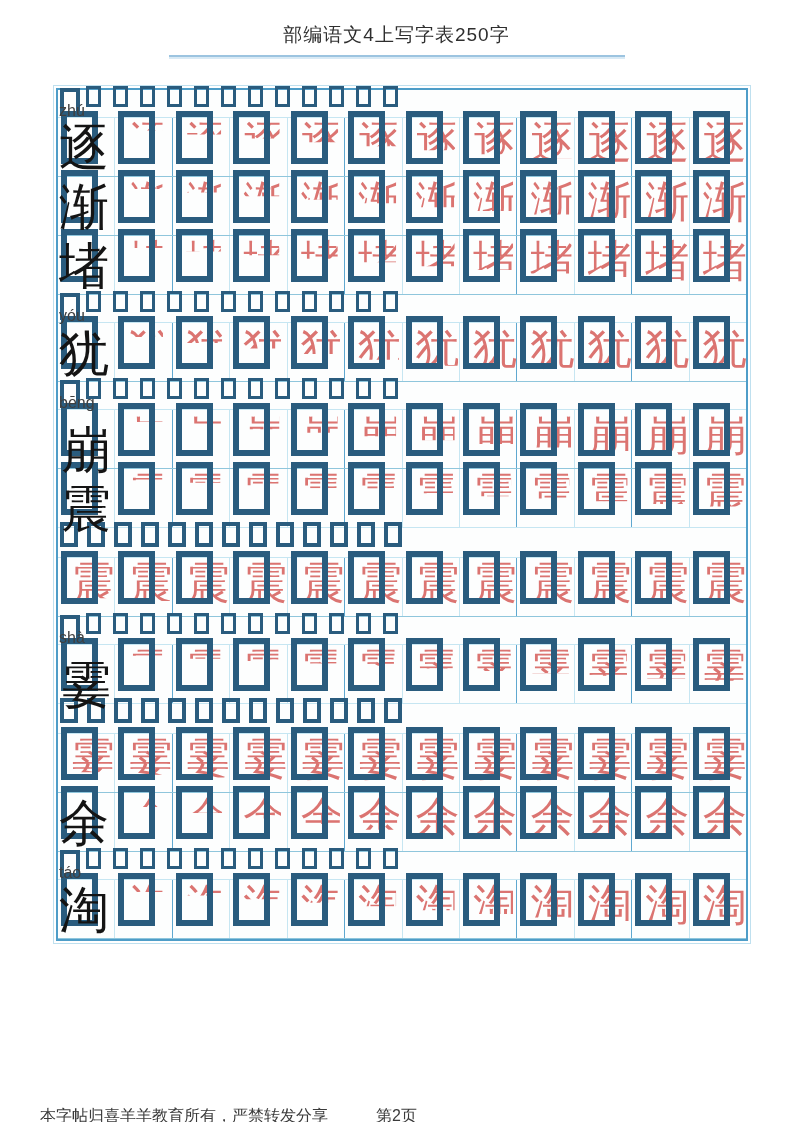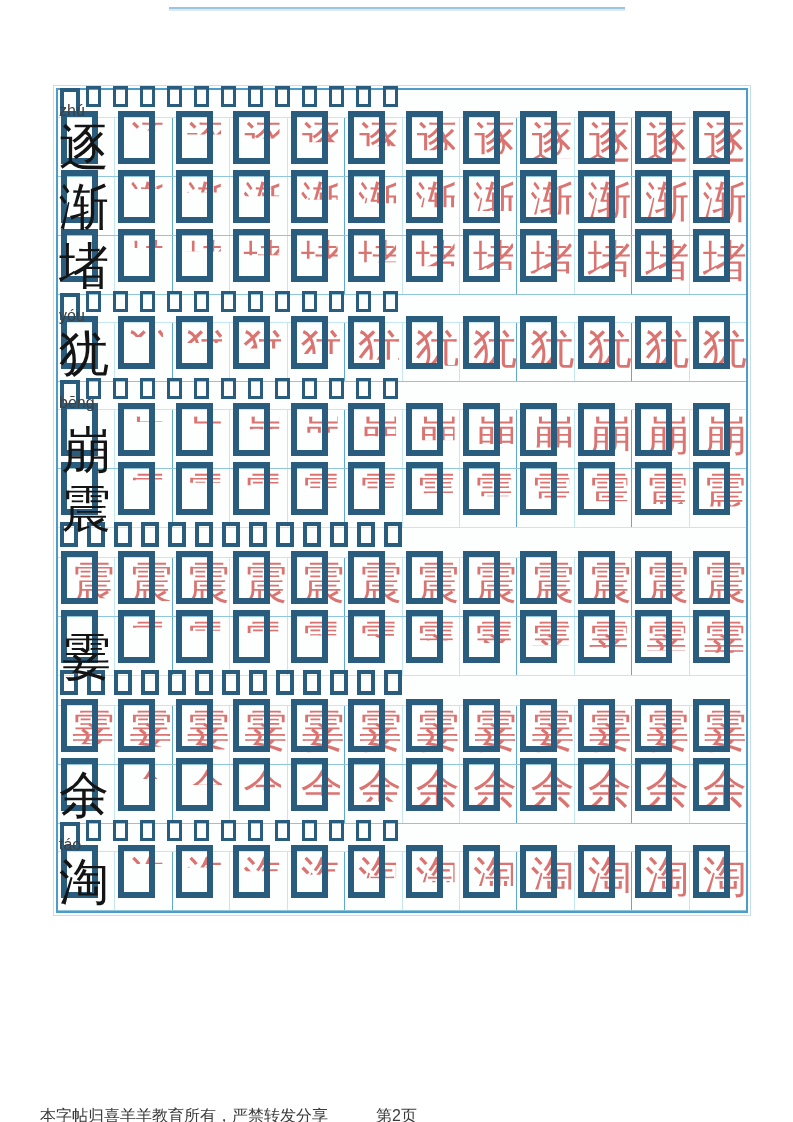--- a/index.html
+++ b/index.html
@@ -32,20 +32,21 @@
   .red{position:absolute;left:13px;top:2px;font-size:44px;line-height:1.05;color:var(--red);z-index:1;
        font-family:"DejaVu Sans",sans-serif;}
   
   .footer{position:absolute;left:40px;top:1106px;width:713px;font-size:16px;color:#3a3a3a;}
   .footer .pageno{position:absolute;left:50%;transform:translateX(-50%);top:0;}
 </style>
 </head>
 <body>
 
 <div class="page">
+  <div class="title">部编语文4上写字表250字</div>
   <div class="title-rule"></div>
 
   <div class="grid">
       <div class="prow">
         <span class="ptofu-first"></span>
         <span class="pinyin">zhú</span>
         <span class="ptofu" style="left: 28px;"></span>
         <span class="ptofu" style="left: 55px;"></span>
         <span class="ptofu" style="left: 82px;"></span>
         <span class="ptofu" style="left: 109px;"></span>
@@ -448,20 +449,36 @@
         </div>
         <div class="cell">
           <span class="box"></span>
           <span class="red" style="clip-path: inset(0px 0% 0% 0px);">震</span>
         </div>
         <div class="cell last">
           <span class="box"></span>
           <span class="red" style="clip-path: inset(0px 0% 0% 0px);">震</span>
         </div>
       </div>
+      <div class="prow">
+        <span class="ptofu-first"></span>
+        <span class="pinyin">shà</span>
+        <span class="ptofu" style="left: 28px;"></span>
+        <span class="ptofu" style="left: 55px;"></span>
+        <span class="ptofu" style="left: 82px;"></span>
+        <span class="ptofu" style="left: 109px;"></span>
+        <span class="ptofu" style="left: 136px;"></span>
+        <span class="ptofu" style="left: 163px;"></span>
+        <span class="ptofu" style="left: 190px;"></span>
+        <span class="ptofu" style="left: 217px;"></span>
+        <span class="ptofu" style="left: 244px;"></span>
+        <span class="ptofu" style="left: 271px;"></span>
+        <span class="ptofu" style="left: 298px;"></span>
+        <span class="ptofu" style="left: 325px;"></span>
+      </div>
       <div class="crow inner">
         <div class="cell">
           <span class="box"></span>
           <span class="black low">霎</span>
         </div>
         <div class="cell med">
           <span class="box"></span>
           <span class="red" style="clip-path: inset(0px 23.5% 80.84% 0px);">霎</span>
         </div>
         <div class="cell">

